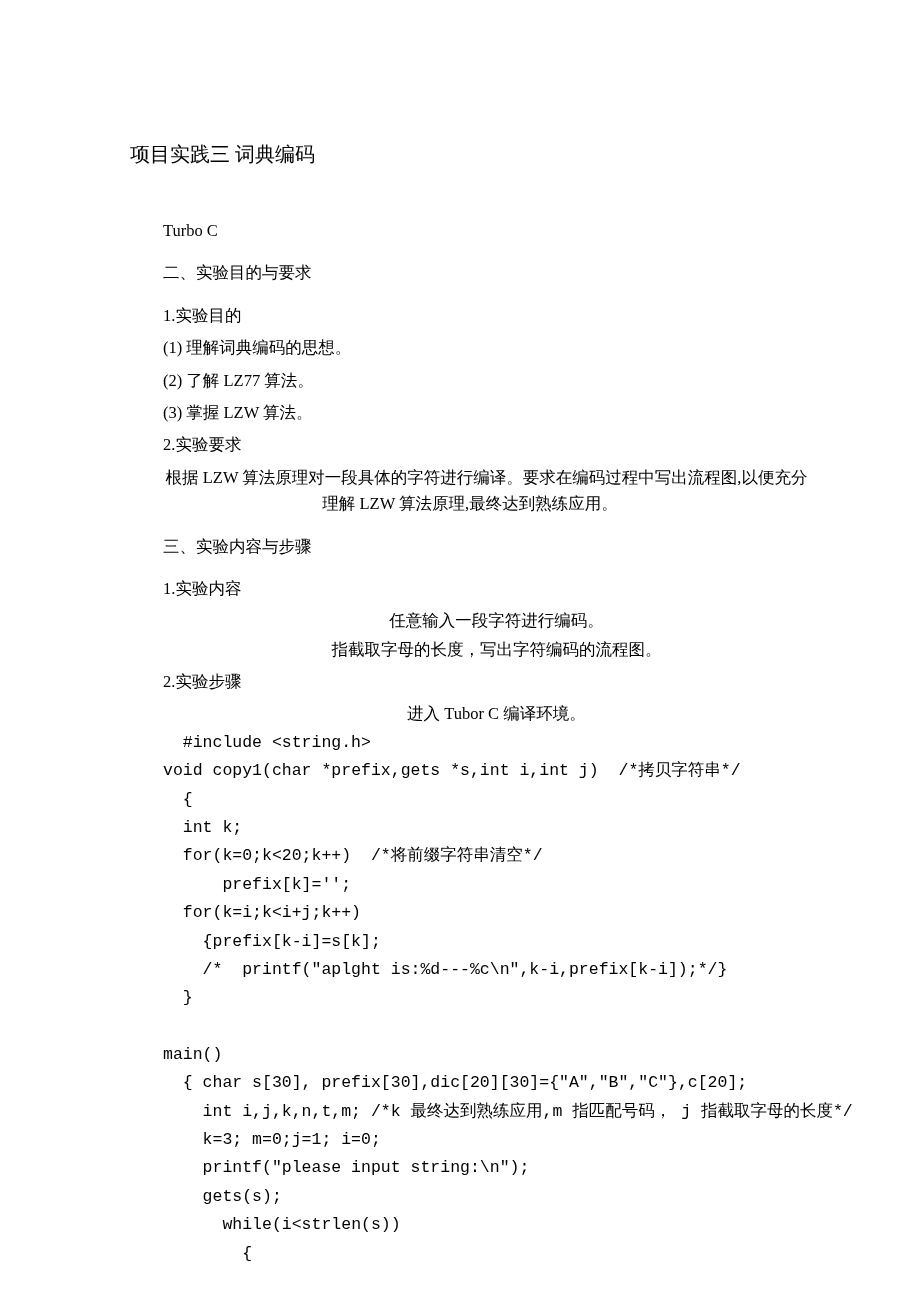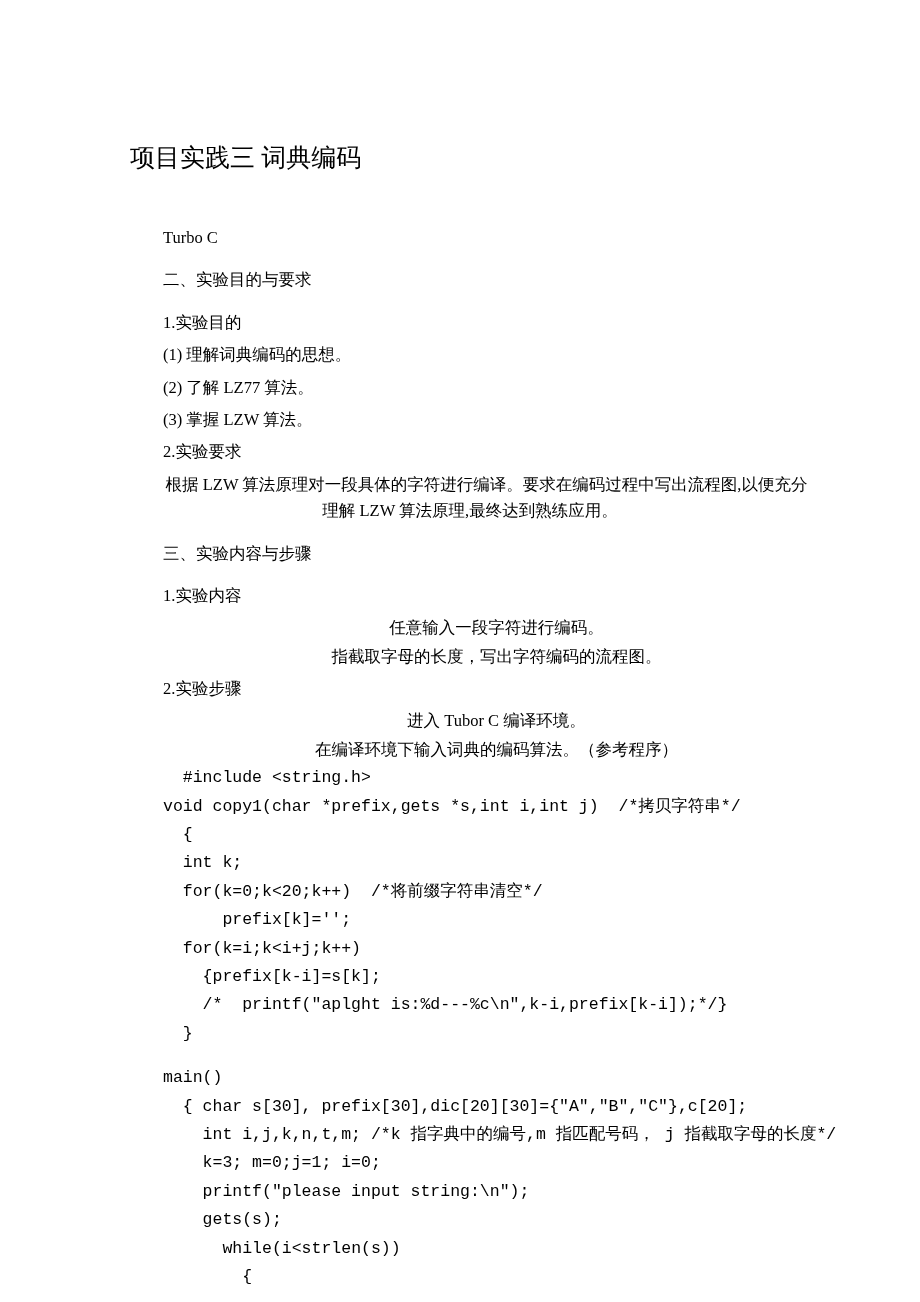--- a/index.html
+++ b/index.html
@@ -11,21 +11,21 @@
   }
   .page {
     width: 920px;
     min-height: 1302px;
     padding: 140px 110px 60px 130px;
     box-sizing: border-box;
     font-size: 16.5px;
     line-height: 1.6;
   }
   .title {
-    font-size: 25px;
+    font-size: 20px;
     line-height: 1.4;
     margin-bottom: 50px;
   }
   .section-heading {
     margin: 16px 0;
     text-indent: 2em;
   }
   .plain {
     margin: 3px 0;
     text-indent: 2em;
@@ -41,21 +41,21 @@
   .indent3 { text-indent: 3.2em; }
   .code {
     font-family: "SimSun", "Courier New", monospace;
     white-space: pre;
     margin: 2px 0;
   }
   .c-ind1 { padding-left: 2.0em; }
   .c-ind2 { padding-left: 3.2em; }
   .c-ind3 { padding-left: 4.4em; }
   .c-ind4 { padding-left: 5.6em; }
-  .sp-above { margin-top: 18px; }
+  .sp-above { margin-top: 30px; }
 </style>
 </head>
 <body>
 
 <div class="page">
 
   <div class="title">项目实践三 词典编码</div>
 
   <div class="plain">Turbo C</div>
 
@@ -68,35 +68,34 @@
   <div class="body-text">
     <span style="display:inline-block;text-indent:2em">根据 LZW 算法原理对一段具体的字符进行编译。要求在编码过程中写出流程图,以便充分理解 LZW 算法原理,最终达到熟练应用。</span>
   </div>
 
   <div class="section-heading">三、实验内容与步骤</div>
   <div class="listline">1.实验内容</div>
   <div class="body-text indent3">任意输入一段字符进行编码。</div>
   <div class="body-text indent3">指截取字母的长度，写出字符编码的流程图。</div>
   <div class="listline">2.实验步骤</div>
   <div class="body-text indent3">进入 Tubor C 编译环境。</div>
-  <div class="body-text indent3">在编译环境下输入词典的编码算法。（参考程序）</div>
 
   <div class="code c-ind2">#include &lt;string.h&gt;</div>
   <div class="code c-ind1">void copy1(char *prefix,gets *s,int i,int j)  /*拷贝字符串*/</div>
   <div class="code c-ind2">{</div>
   <div class="code c-ind2">int k;</div>
   <div class="code c-ind2">for(k=0;k&lt;20;k++)  /*将前缀字符串清空*/</div>
   <div class="code c-ind4">prefix[k]='';</div>
   <div class="code c-ind2">for(k=i;k&lt;i+j;k++)</div>
   <div class="code c-ind3">{prefix[k-i]=s[k];</div>
   <div class="code c-ind3">/*  printf("aplght is:%d---%c\n",k-i,prefix[k-i]);*/}</div>
   <div class="code c-ind2">}</div>
 
   <div class="code c-ind1 sp-above">main()</div>
   <div class="code c-ind2">{ char s[30], prefix[30],dic[20][30]={"A","B","C"},c[20];</div>
-  <div class="code c-ind3">int i,j,k,n,t,m; /*k 指字典中的编号,m 指匹配号码， j 指截取字母的长度*/</div>
+  <div class="code c-ind3">int i,j,k,n,t,m; /*k 最终达到熟练应用,m 指匹配号码， j 指截取字母的长度*/</div>
   <div class="code c-ind3">k=3; m=0;j=1; i=0;</div>
   <div class="code c-ind3">printf("please input string:\n");</div>
   <div class="code c-ind3">gets(s);</div>
   <div class="code c-ind3">  <span>while(i&lt;strlen(s))</span></div>
   <div class="code c-ind4">  <span>{</span></div>
 
 </div>
 
 </body></html>

